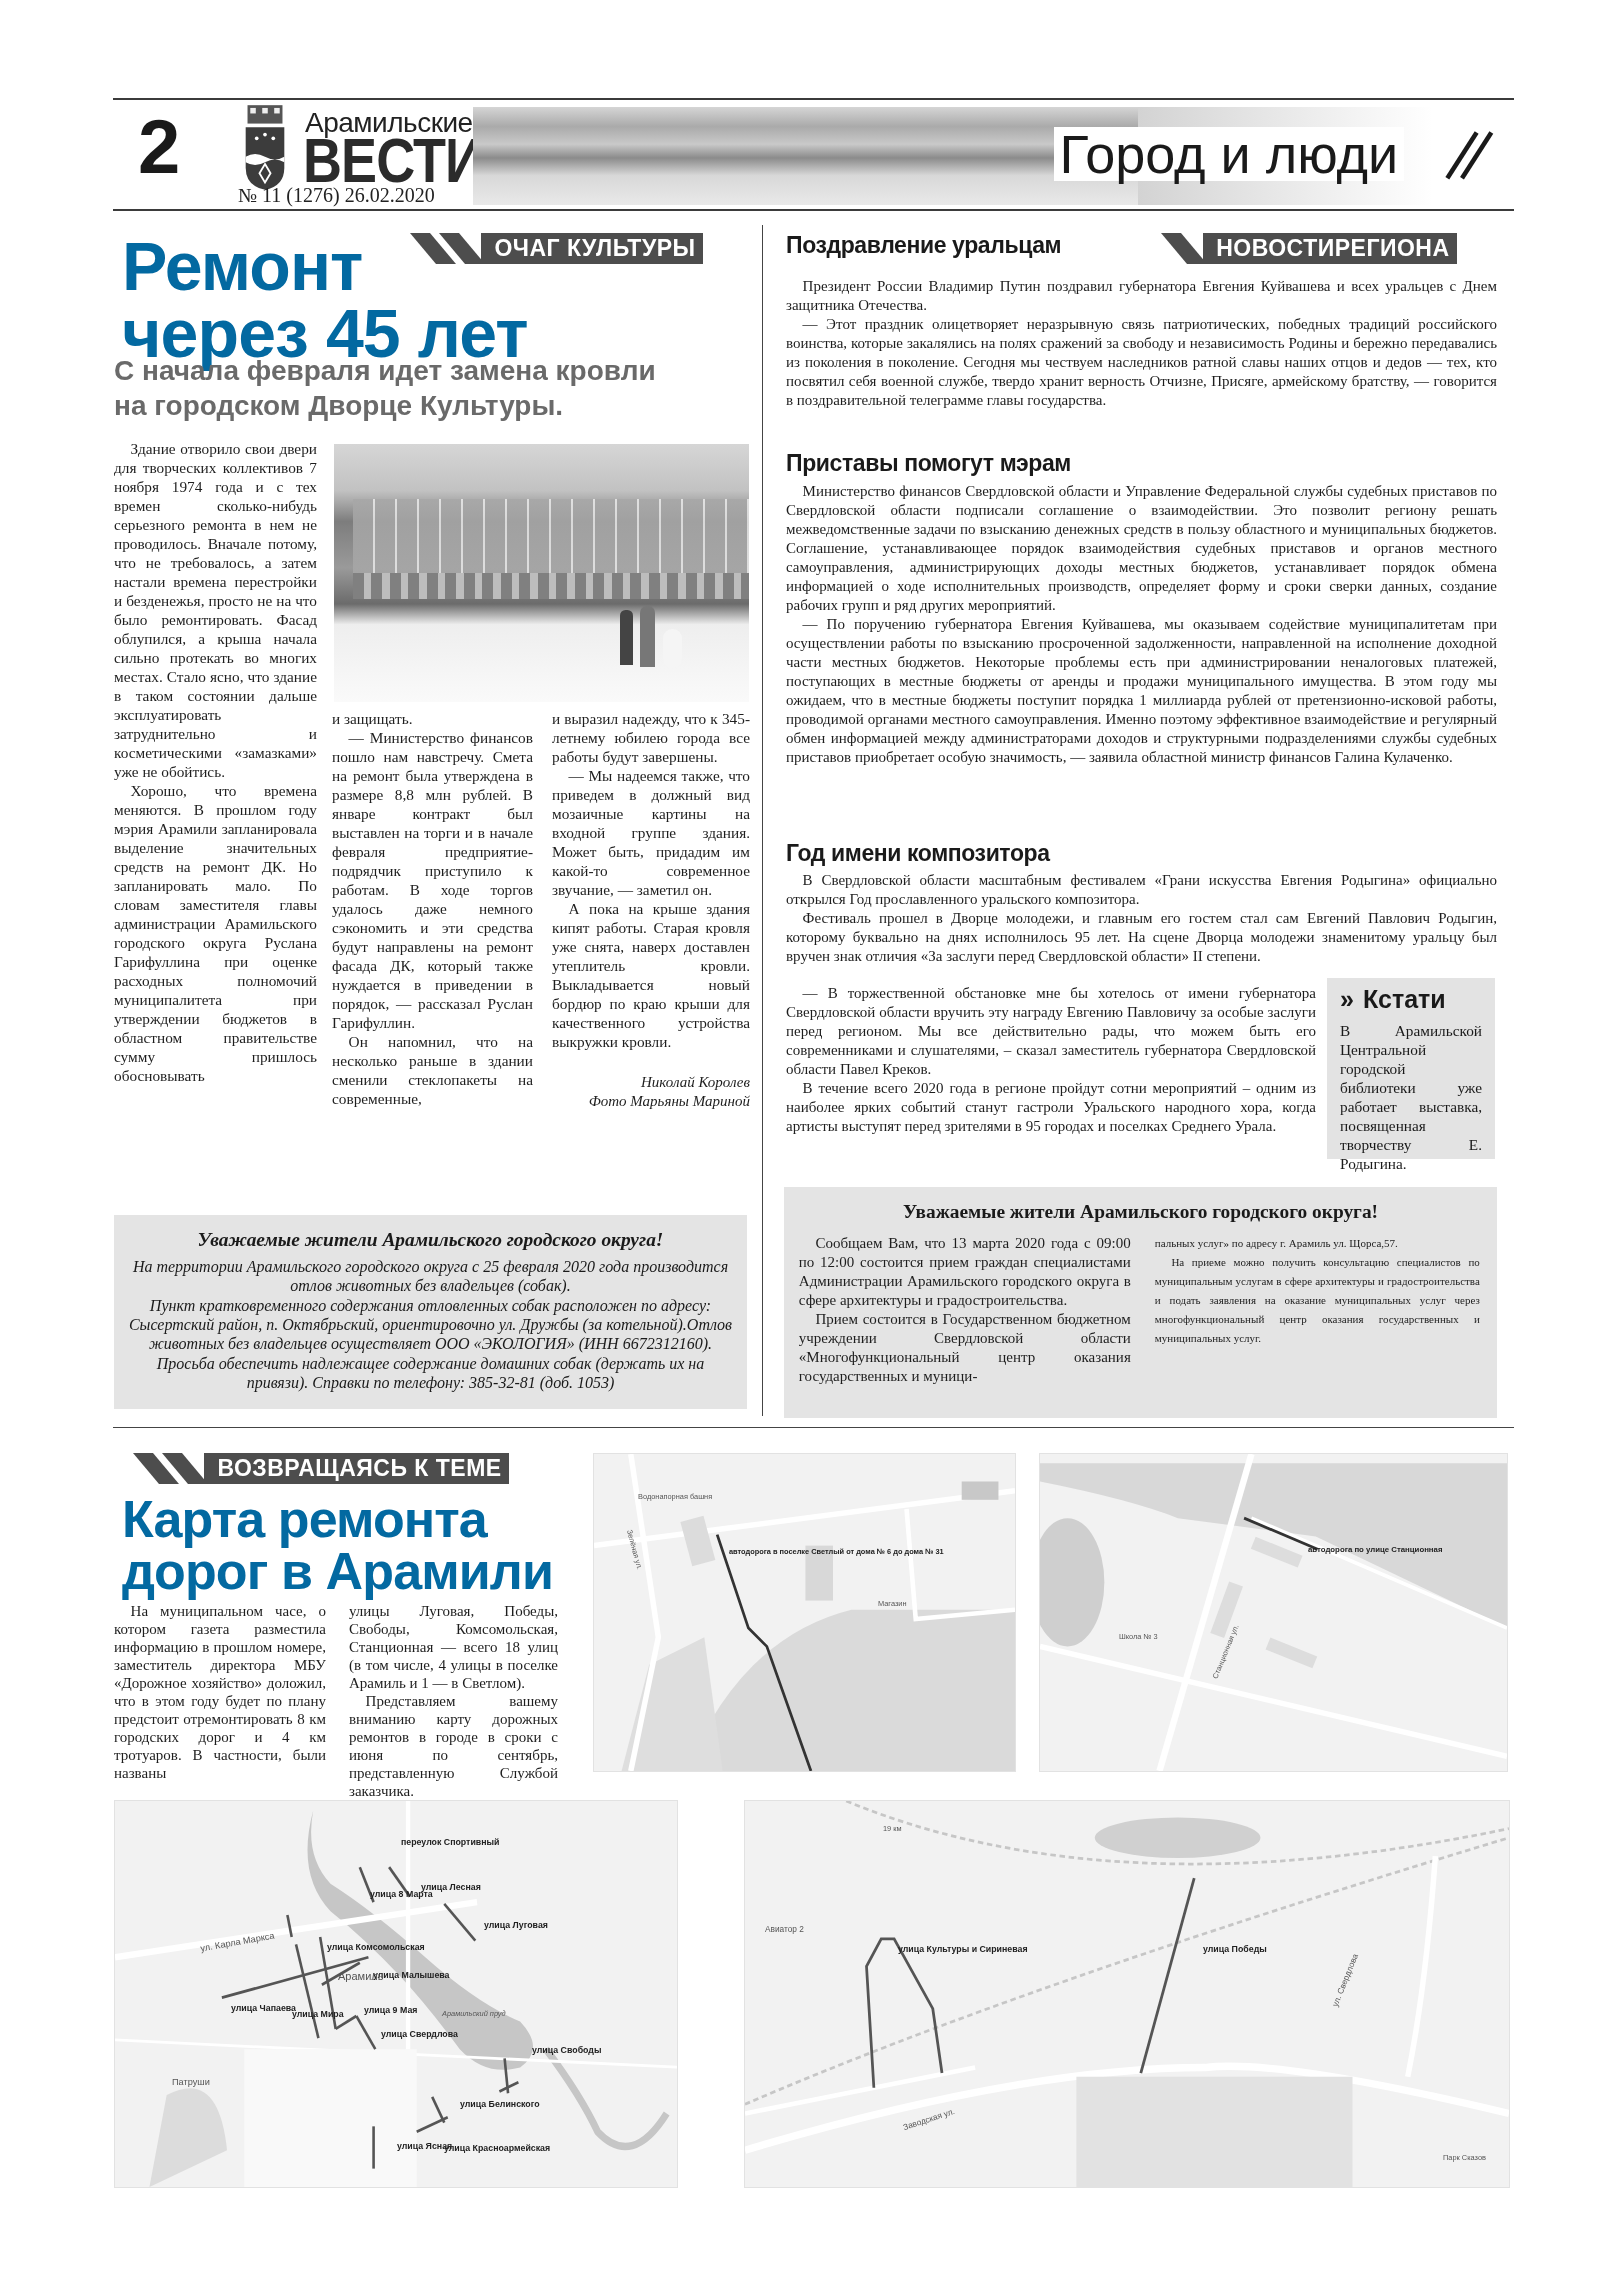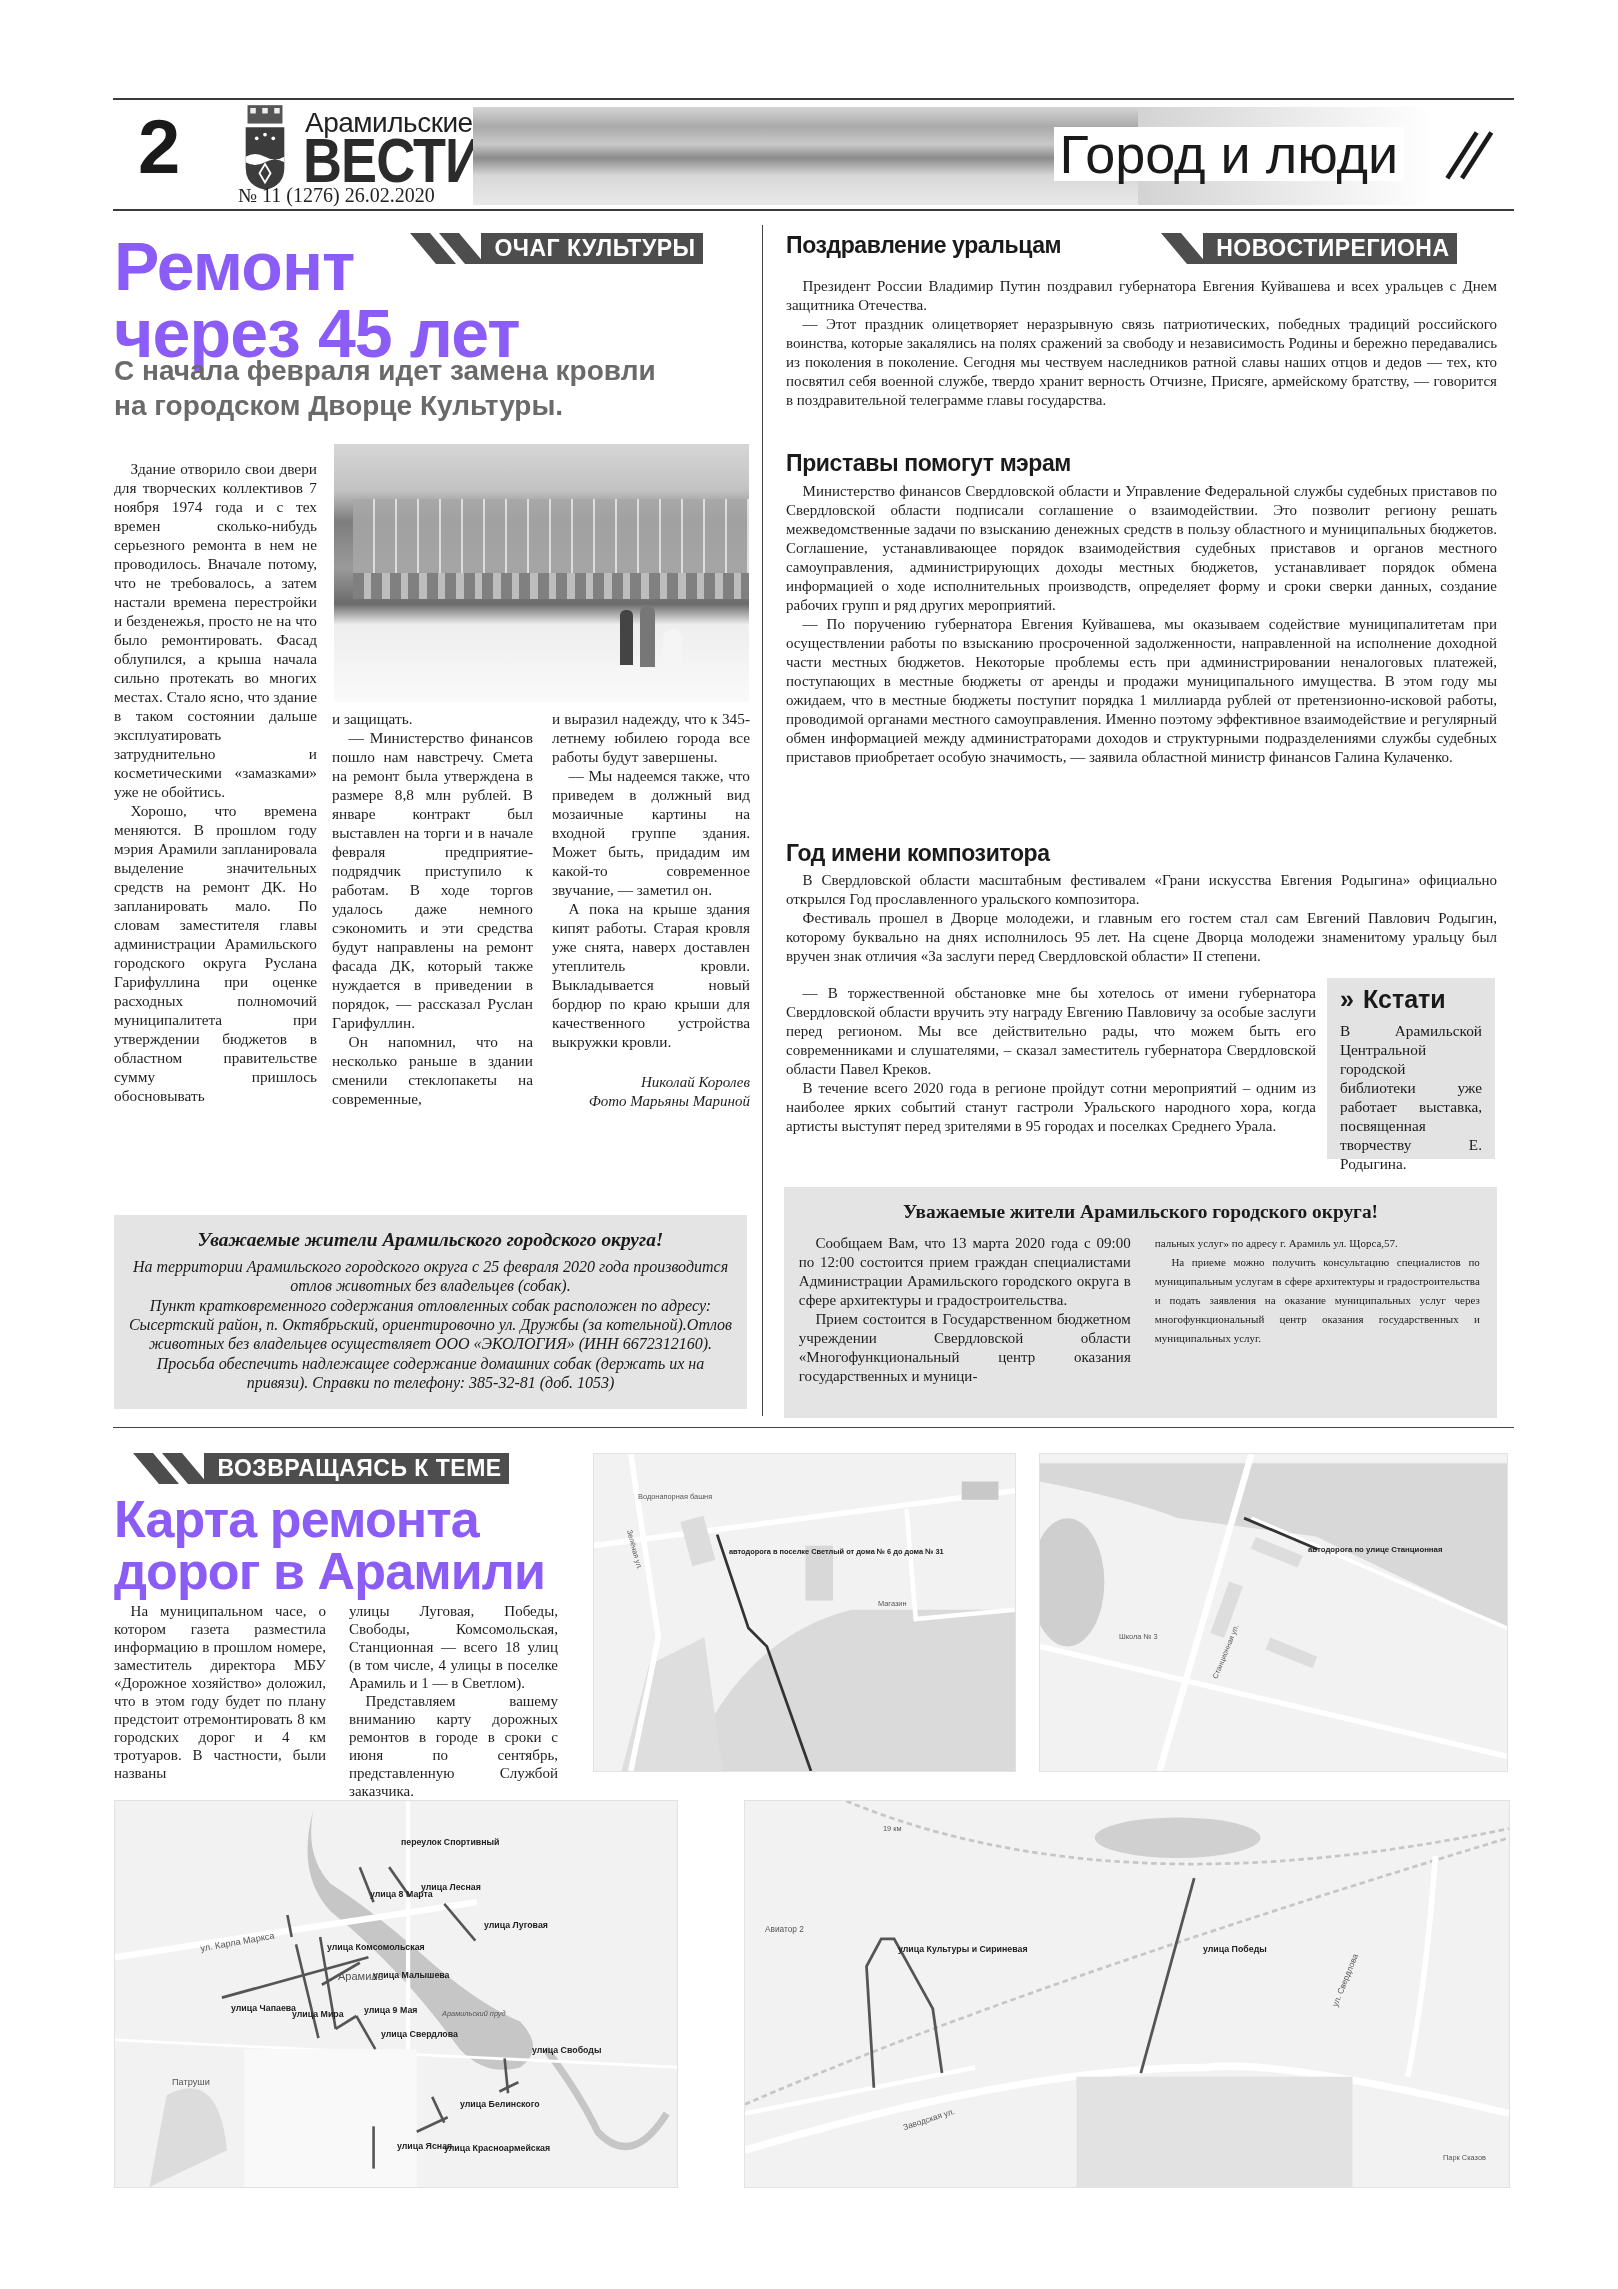--- a/index.html
+++ b/index.html
@@ -23,21 +23,21 @@
   .slashes { left: 1440px; top: 127px; width: 55px; height: 55px; }
 
   
   .rubric { position: absolute; height: 31px; display: flex; align-items: center; }
   .rubric .stripes { display: flex; height: 100%; }
   .rubric .stripe { width: 20px; height: 100%; background: #4d4d4d; transform: skewX(40deg); margin-right: 9.2px; }
   .rubric .label { background: #4d4d4d; color: #fff; height: 100%; display: flex; align-items: center; padding: 0 7.4px 0 13px;
     font: bold 23px/1 "Liberation Sans", sans-serif; letter-spacing: 0.5px; }
 
   
-  .hl-big { font: bold 68px/0.98 "Liberation Sans", sans-serif; color: #8b5cf6; letter-spacing: -0.9px; }
+  .hl-big { font: bold 68px/0.98 "Liberation Sans", sans-serif; color: #0369a1; letter-spacing: -0.9px; margin-left: 8px; }
   .deck { font: bold 28px/1.25 "Liberation Sans", sans-serif; color: #6a6a6a; }
   .subhead { font: bold 23px/1 "Liberation Sans", sans-serif; color: #1a1a1a; letter-spacing: -0.4px; }
 
   
   .body { font: 15.3px/19px "Liberation Serif", serif; text-align: justify; color: #1e1e1e; }
   .body p { text-indent: 16.6px; }
   .byline { font: italic 15px/19.4px "Liberation Serif", serif; text-align: right; }
 
   .photo { background: linear-gradient(180deg,#d6d6d6 0%,#c2c2c2 18%,#7d7d7d 30%,#9a9a9a 48%,#6b6b6b 62%,#eeeeee 70%,#fafafa 100%); overflow: hidden; }
   .photo .glass { position:absolute; left:18.5px; right:0; top:55px; height:74px;
@@ -102,21 +102,21 @@
 </div>
 <div class="abs hl-big" style="left:114px; top:233px;">
   <div>Ремонт</div>
   <div>через 45 лет</div>
 </div>
 <div class="abs deck" style="left:114px; top:353px; width:628px;">
   <div>С начала февраля идет замена кровли</div>
   <div>на городском Дворце Культуры.</div>
 </div>
 
-<div class="abs body" style="left:114px; top:439px; width:203px;margin-top:20px;">
+<div class="abs body" style="left:114px; top:439px; width:203px;">
   <p>Здание отворило свои двери для творческих коллективов 7 ноября 1974 года и с тех времен сколько-нибудь серьезного ремонта в нем не проводилось. Вначале потому, что не требовалось, а затем настали времена перестройки и безденежья, просто не на что было ремонтировать. Фасад облупился, а крыша начала сильно протекать во многих местах. Стало ясно, что здание в таком состоянии дальше эксплуатировать затруднительно и косметическими «замазками» уже не обойтись.</p>
   <p>Хорошо, что времена меняются. В прошлом году мэрия Арамили запланировала выделение значительных средств на ремонт ДК. Но запланировать мало. По словам заместителя главы администрации Арамильского городского округа Руслана Гарифуллина при оценке расходных полномочий муниципалитета при утверждении бюджетов в областном правительстве сумму пришлось обосновывать</p>
 </div>
 
 <div class="abs photo" style="left:334px; top:444px; width:415px; height:258px;">
   <div class="glass"></div>
     <div class="mural"></div>
   <div style="position:absolute; left:286px; top:166px; width:13px; height:55px; background:#444; border-radius:5.5px 5.5px 0 0;"></div>
   <div style="position:absolute; left:306px; top:162px; width:14.8px; height:61px; background:#777; border-radius:6.5px 6.5px 0 0;"></div>
   <div style="position:absolute; left:329px; top:185px; width:18.5px; height:39px; background:#f5f5f5; border-radius:9.2px;"></div>

